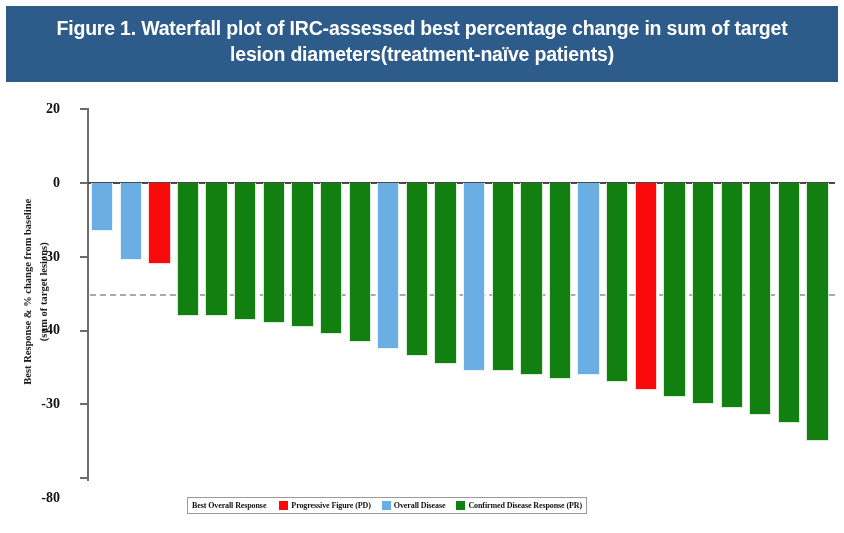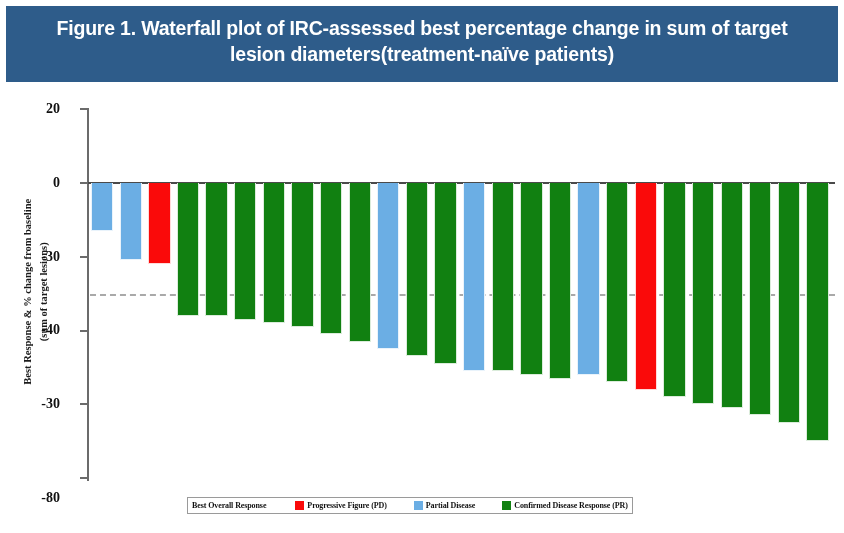--- a/index.html
+++ b/index.html
@@ -125,21 +125,21 @@
   
   #legend-box {
     position: absolute;
     left: 181px; top: 409px;
     height: 17px;
     border: 1px solid #9a9a9a;
     background: #ffffff;
     display: flex;
     align-items: center;
     padding: 0 4px;
-    gap: 27px;
+    gap: 11px;
   }
   .legend-entry {
     display: flex;
     align-items: center;
     gap: 3px;
     white-space: nowrap;
   }
   .legend-swatch {
     width: 9px; height: 9px;
     display: inline-block;
@@ -222,21 +222,21 @@
     <div id="legend-box">
       <span class="legend-entry">
         <span id="legend-title-text" class="legend-text">Best Overall Response</span>
       </span>
     <span class="legend-entry">
           <span class="legend-swatch" style="background: rgb(250, 10, 10);"></span>
           <span class="legend-text">Progressive Figure (PD)</span>
         </span>
         <span class="legend-entry">
           <span class="legend-swatch" style="background: rgb(107, 174, 228);"></span>
-          <span class="legend-text">Partial Disease</span>
+          <span class="legend-text">Overall Disease</span>
         </span>
         <span class="legend-entry">
           <span class="legend-swatch" style="background: rgb(17, 128, 17);"></span>
           <span class="legend-text">Confirmed Disease Response (PR)</span>
         </span>
       </div>
 
   </div>
 </div>
 

